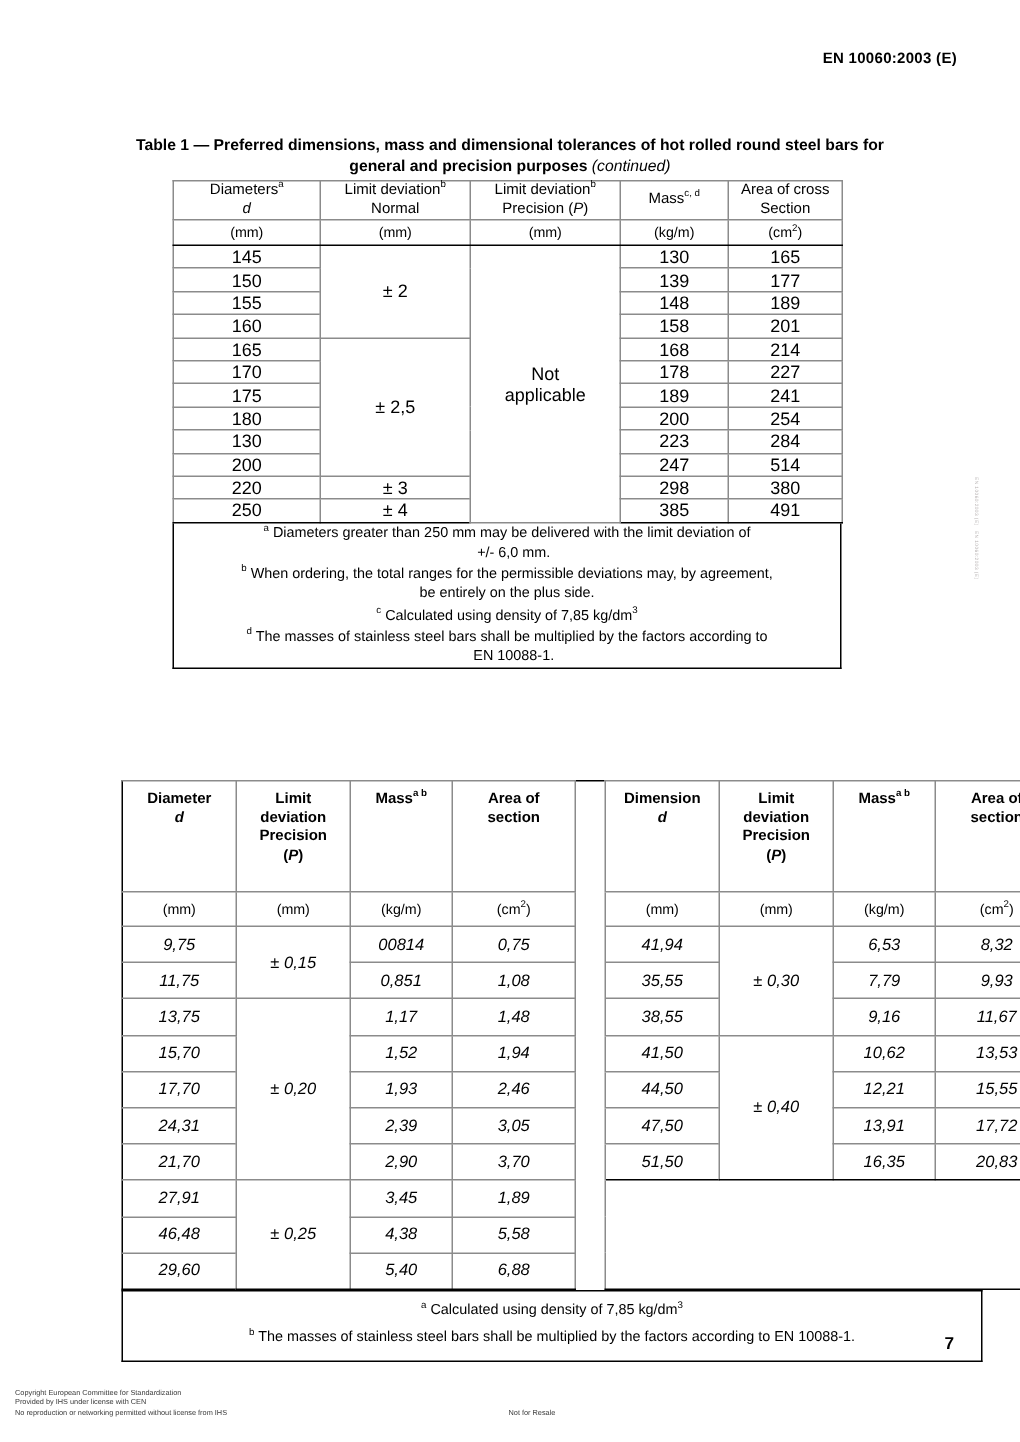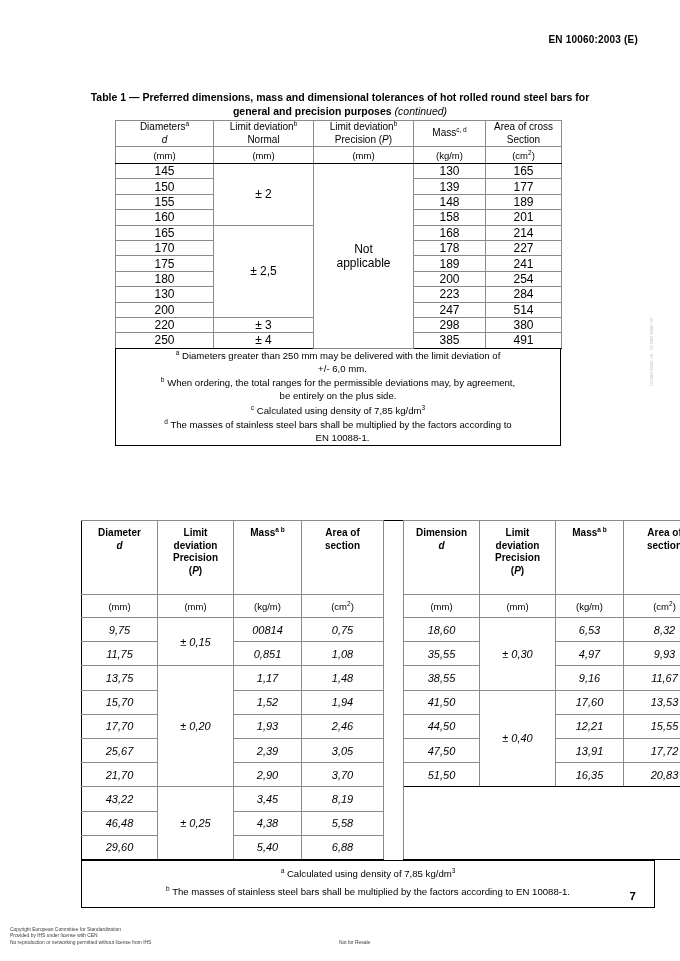--- a/index.html
+++ b/index.html
@@ -345,86 +345,86 @@
       <td class="units2 r-heavy">
         <span>(cm</span><sup>2</sup><span>)</span>
       </td>
     </tr>
   <tr>
           <td class="data l-heavy">9,75</td>
           <td class="data" rowspan="2">± 0,15</td>
           <td class="data">00814</td>
           <td class="data">0,75</td>
           <td class="c-gap" style="border-top: none; border-bottom: none;"></td>
-          <td class="data">18,60</td>
+          <td class="data">41,94</td>
           <td class="data" rowspan="3">± 0,30</td>
           <td class="data">6,53</td>
           <td class="data r-heavy">8,32</td>
         </tr>
         <tr>
           <td class="data l-heavy">11,75</td>
           <td class="data">0,851</td>
           <td class="data">1,08</td>
           <td class="c-gap" style="border-top: none; border-bottom: none;"></td>
           <td class="data">35,55</td>
-          <td class="data">4,97</td>
+          <td class="data">7,79</td>
           <td class="data r-heavy">9,93</td>
         </tr>
         <tr>
           <td class="data l-heavy">13,75</td>
           <td class="data t-heavy" rowspan="5">± 0,20</td>
           <td class="data">1,17</td>
           <td class="data">1,48</td>
           <td class="c-gap" style="border-top: none; border-bottom: none;"></td>
           <td class="data">38,55</td>
           <td class="data">9,16</td>
           <td class="data r-heavy">11,67</td>
         </tr>
         <tr>
           <td class="data l-heavy">15,70</td>
           <td class="data">1,52</td>
           <td class="data">1,94</td>
           <td class="c-gap" style="border-top: none; border-bottom: none;"></td>
           <td class="data">41,50</td>
           <td class="data t-heavy b-heavy" rowspan="4">± 0,40</td>
-          <td class="data">17,60</td>
+          <td class="data">10,62</td>
           <td class="data r-heavy">13,53</td>
         </tr>
         <tr>
           <td class="data l-heavy">17,70</td>
           <td class="data">1,93</td>
           <td class="data">2,46</td>
           <td class="c-gap" style="border-top: none; border-bottom: none;"></td>
           <td class="data">44,50</td>
           <td class="data">12,21</td>
           <td class="data r-heavy">15,55</td>
         </tr>
         <tr>
-          <td class="data l-heavy">25,67</td>
+          <td class="data l-heavy">24,31</td>
           <td class="data">2,39</td>
           <td class="data">3,05</td>
           <td class="c-gap" style="border-top: none; border-bottom: none;"></td>
           <td class="data">47,50</td>
           <td class="data">13,91</td>
           <td class="data r-heavy">17,72</td>
         </tr>
         <tr>
           <td class="data l-heavy">21,70</td>
           <td class="data">2,90</td>
           <td class="data">3,70</td>
           <td class="c-gap" style="border-top: none; border-bottom: none;"></td>
           <td class="data b-heavy">51,50</td>
           <td class="data b-heavy">16,35</td>
           <td class="data r-heavy b-heavy">20,83</td>
         </tr>
         <tr>
-          <td class="data l-heavy">43,22</td>
+          <td class="data l-heavy">27,91</td>
           <td class="data t-heavy b-heavy" rowspan="3">± 0,25</td>
           <td class="data">3,45</td>
-          <td class="data">8,19</td>
+          <td class="data">1,89</td>
           <td class="c-gap" style="border-top: none; border-bottom: none;"></td>
           <td colspan="4" rowspan="3" class="r-heavy b-heavy"></td>
         </tr>
         <tr>
           <td class="data l-heavy">46,48</td>
           <td class="data">4,38</td>
           <td class="data">5,58</td>
           <td class="c-gap" style="border-top: none; border-bottom: none;"></td>
         </tr>
         <tr>

